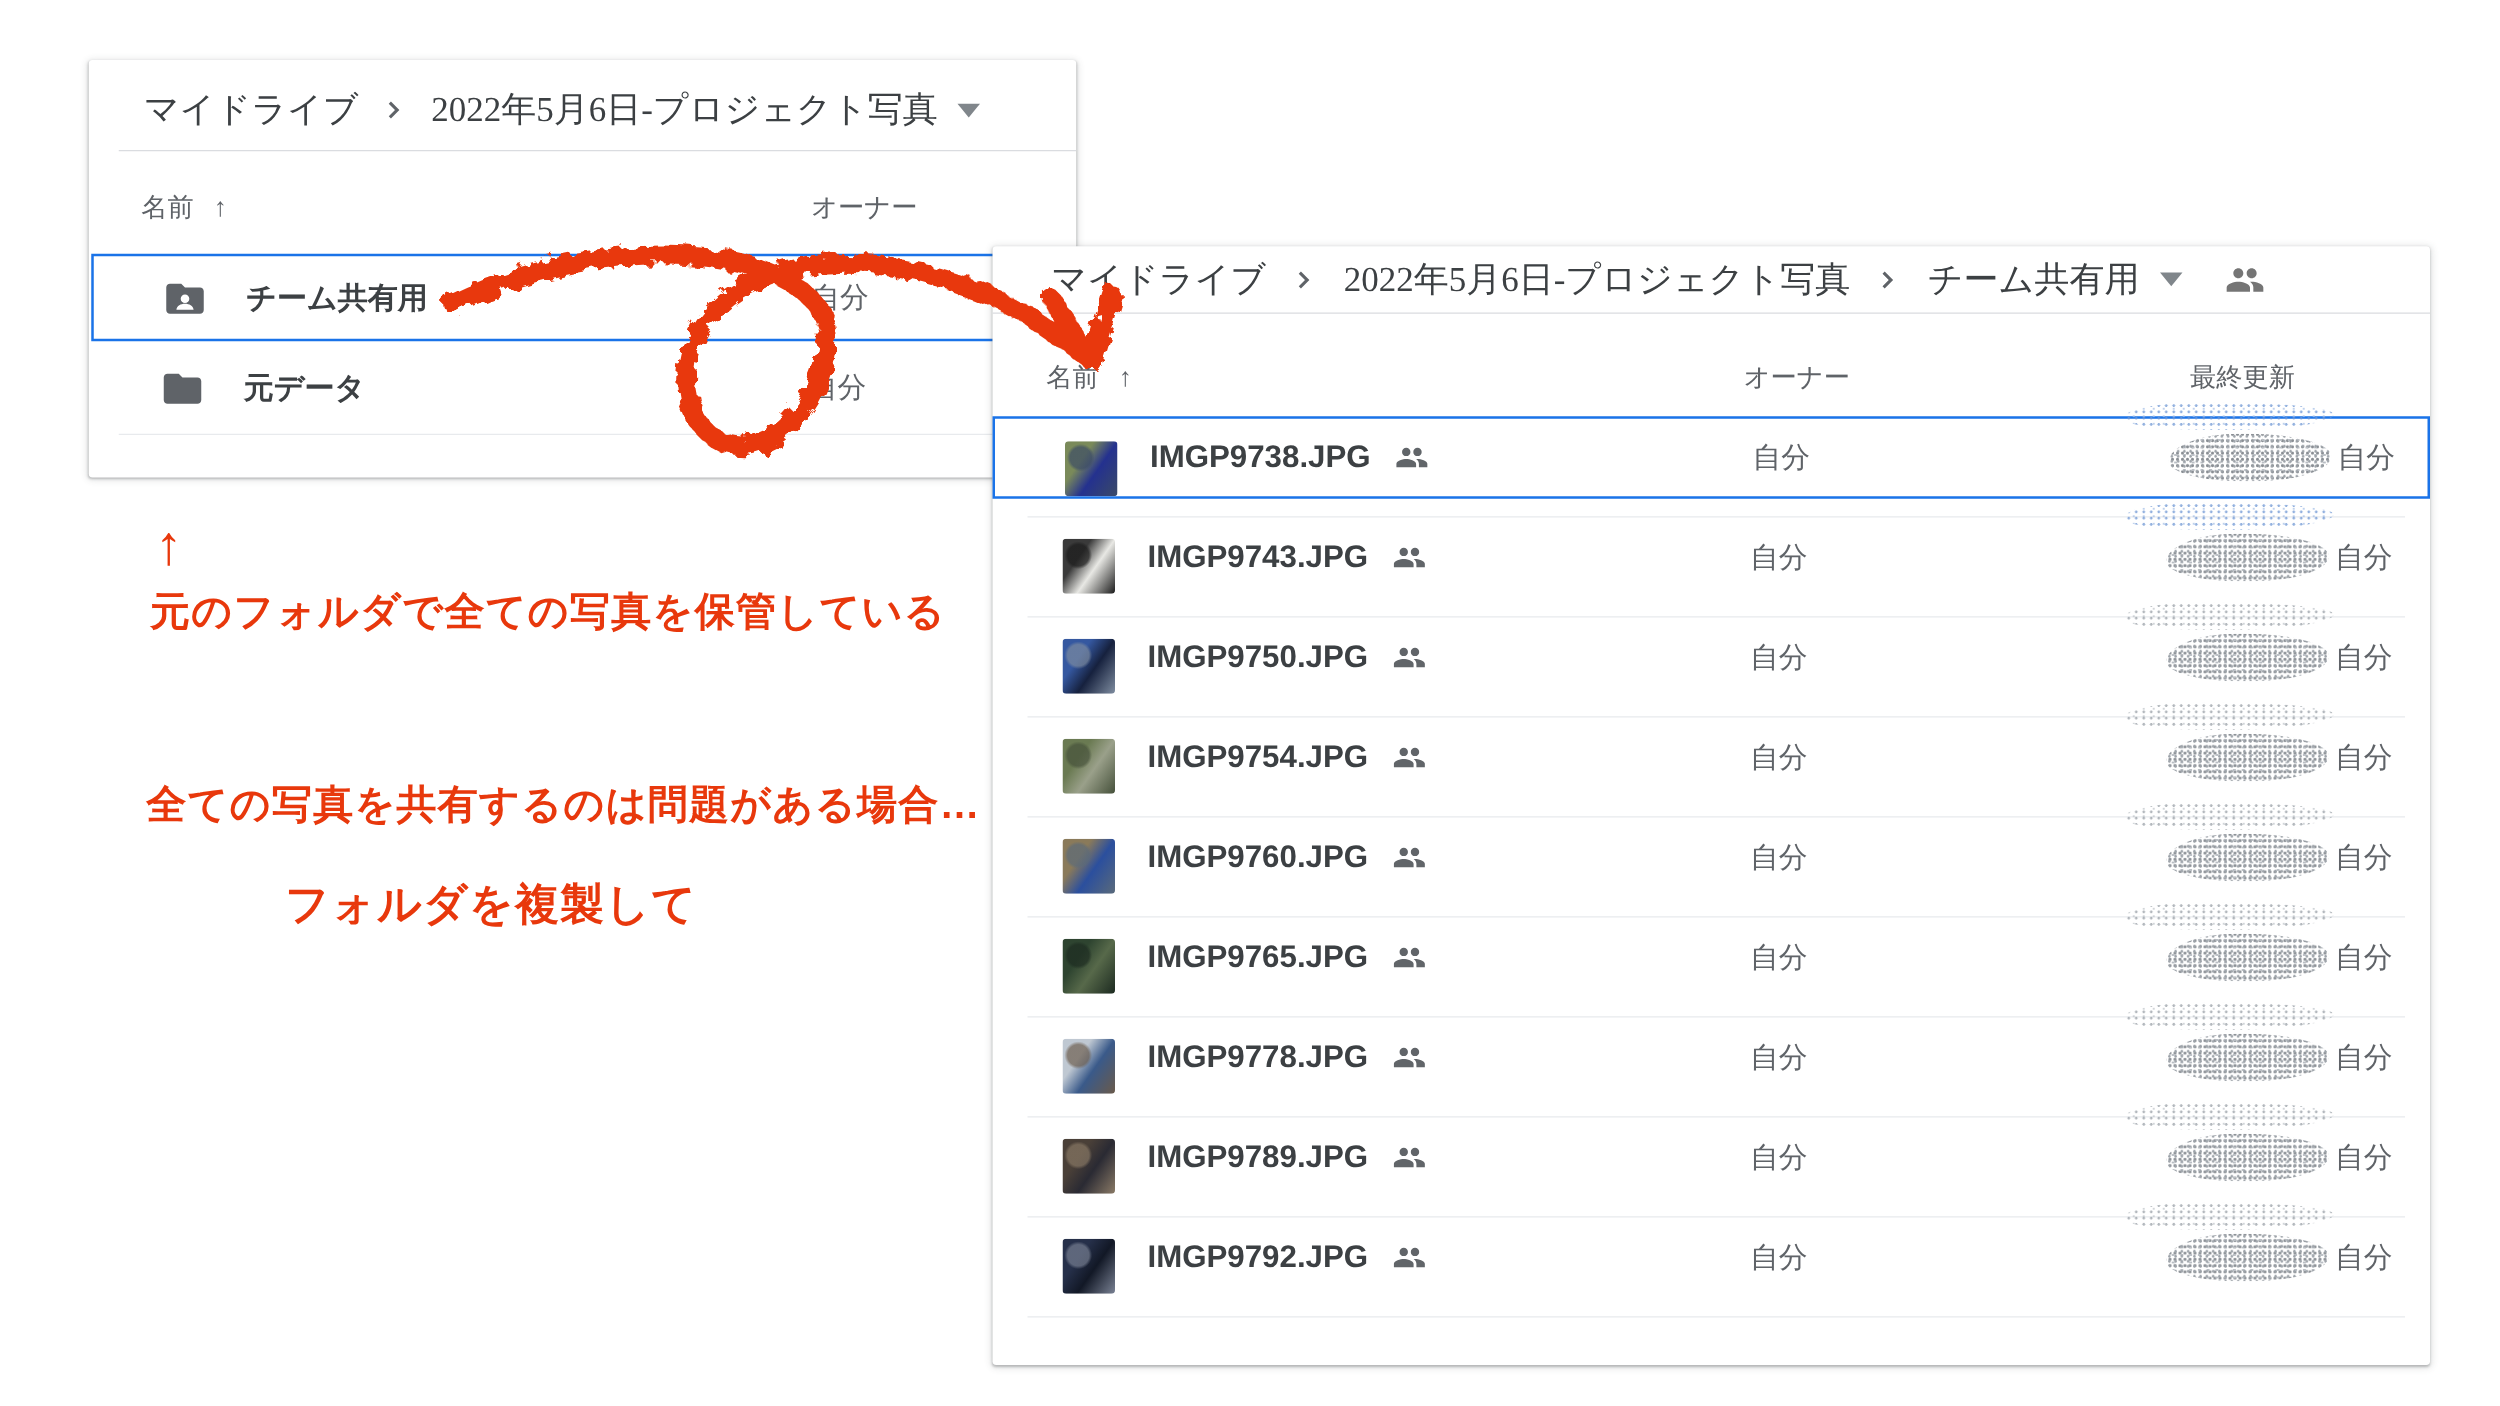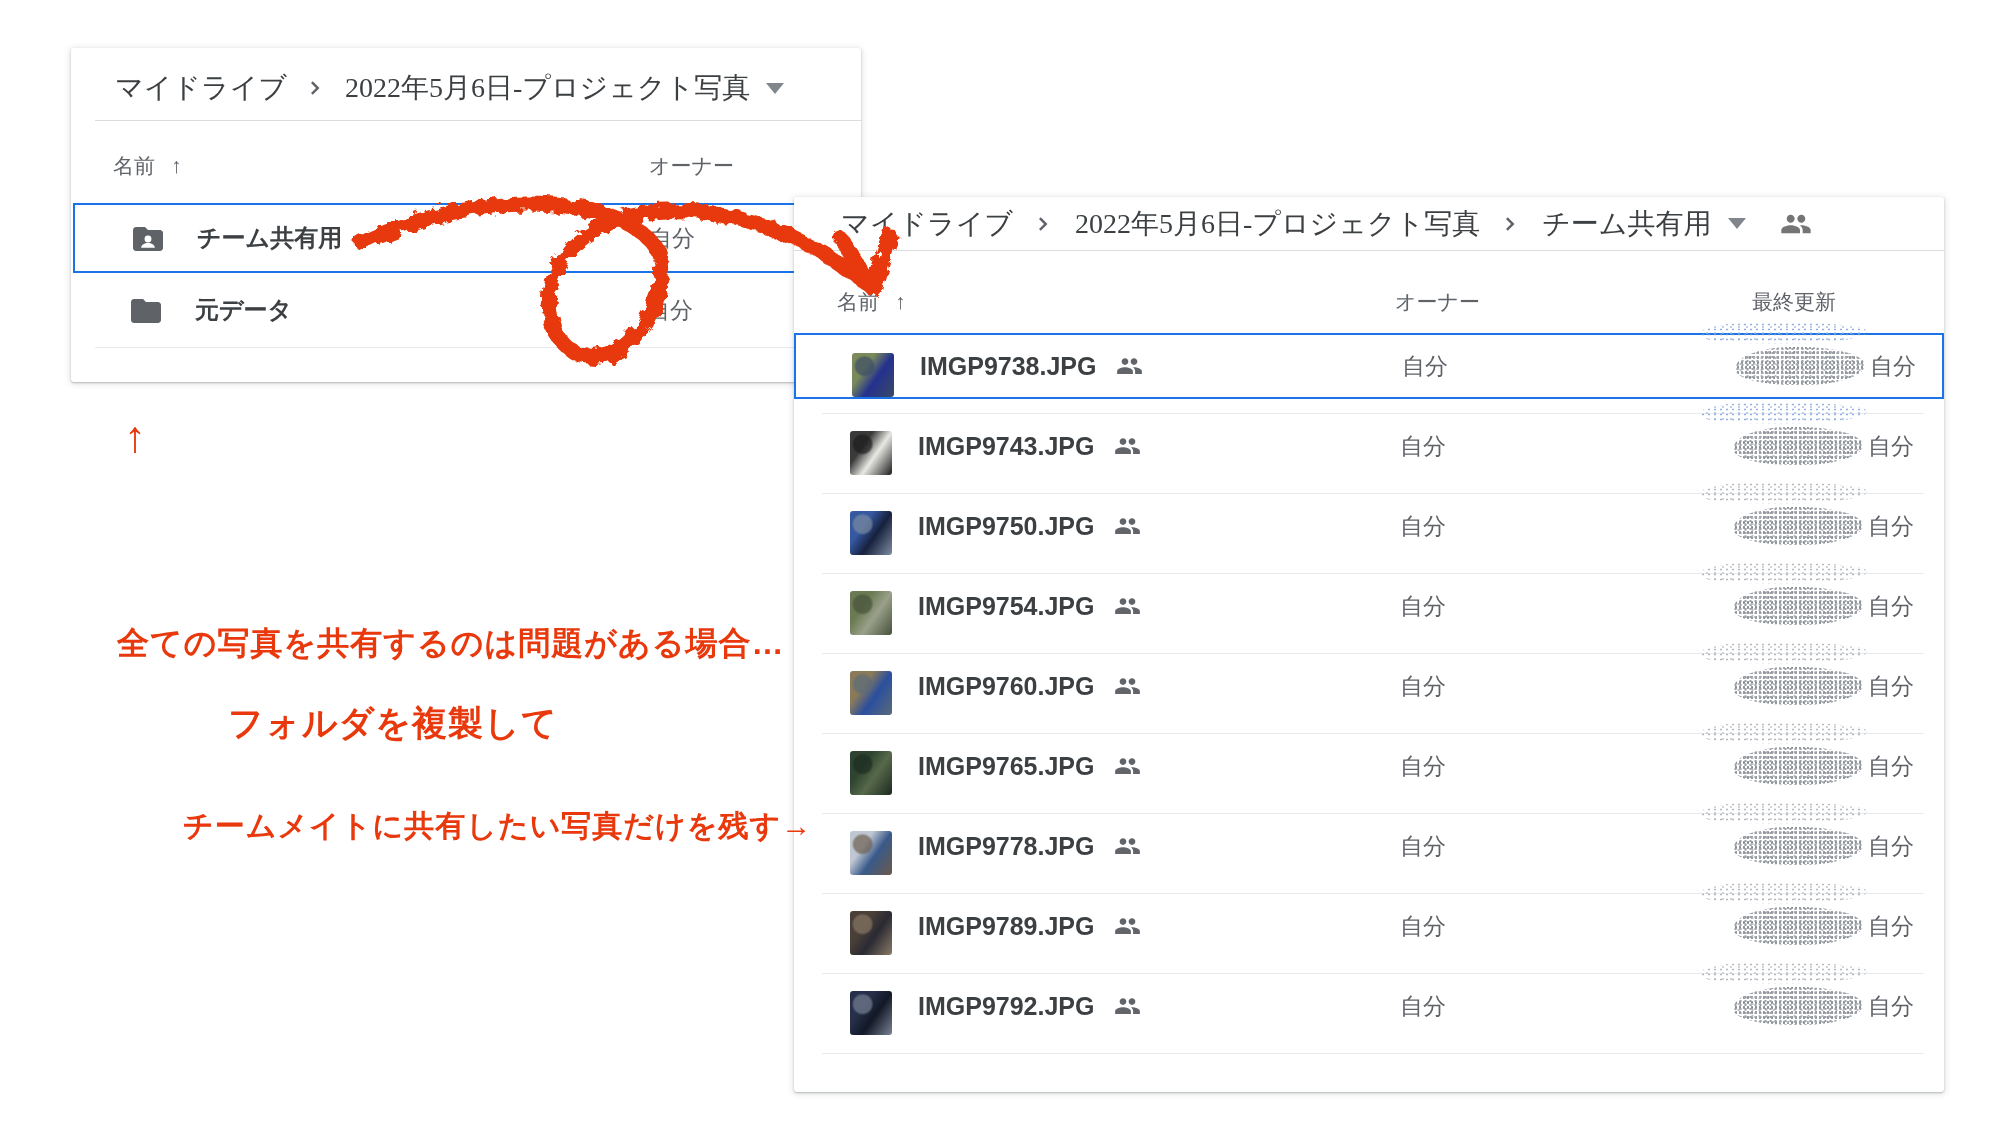--- a/index.html
+++ b/index.html
@@ -289,16 +289,16 @@
     <g filter="url(#rough)" stroke="#e8380c" stroke-width="15" fill="none" stroke-linecap="round">
       <path d="M 362 243 C 420 214, 500 198, 566 206 C 626 213, 668 240, 662 278
                C 656 322, 618 366, 584 356 C 548 345, 540 300, 560 264
                C 584 222, 644 206, 700 212 C 760 219, 804 238, 842 266 C 858 278, 868 284, 874 289"></path>
       <path d="M 840 238 L 874 290"></path>
       <path d="M 890 236 L 874 290"></path>
     </g>
   </svg>
 
   <div class="anno" style="left:124px;top:412px;font-size:44px;">↑</div>
+  <div class="anno" style="left:120px;top:468px;font-size:32px;">元のフォルダで全ての写真を保管している</div>
   <div class="anno" style="left:117px;top:598px;font-size:32px;margin-top:24px;">全ての写真を共有するのは問題がある場合…</div>
   <div class="anno" style="left:228px;top:700px;font-size:35px;">フォルダを複製して</div>
-  <div class="anno" style="left:183px;top:806px;font-size:30px;">チームメイトに共有したい写真だけを残す→</div>
 </div>
 
 </body></html>

